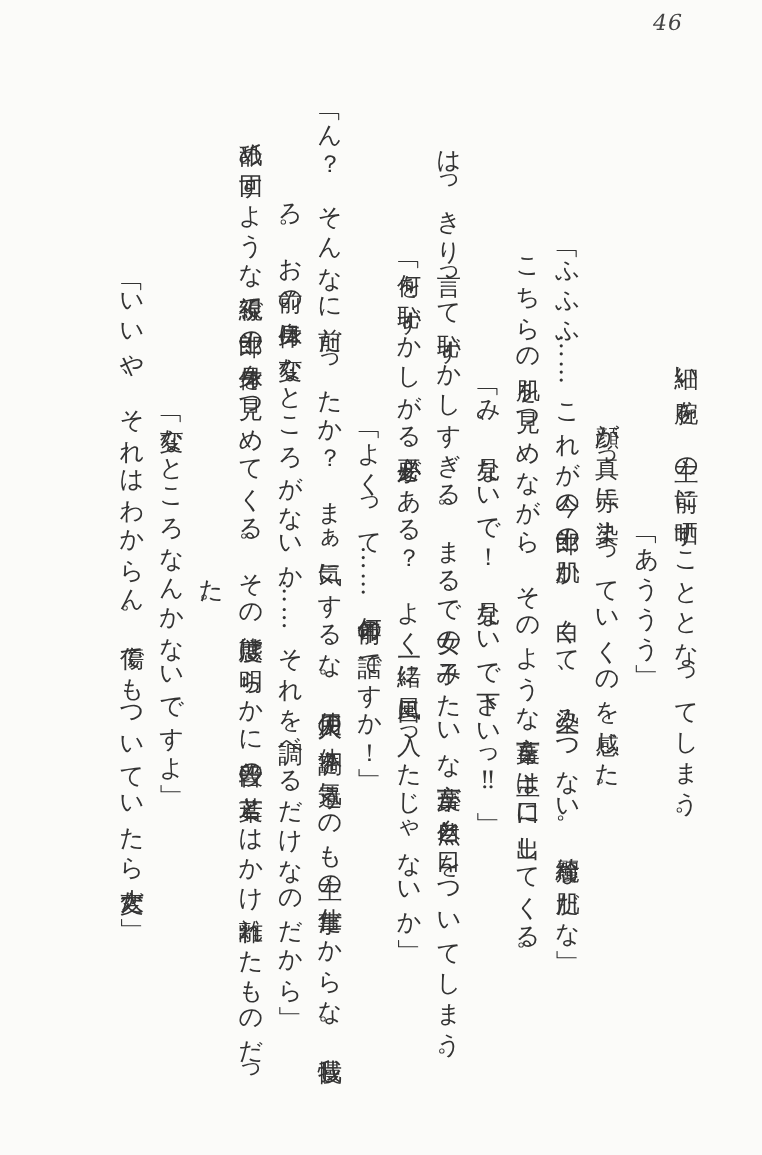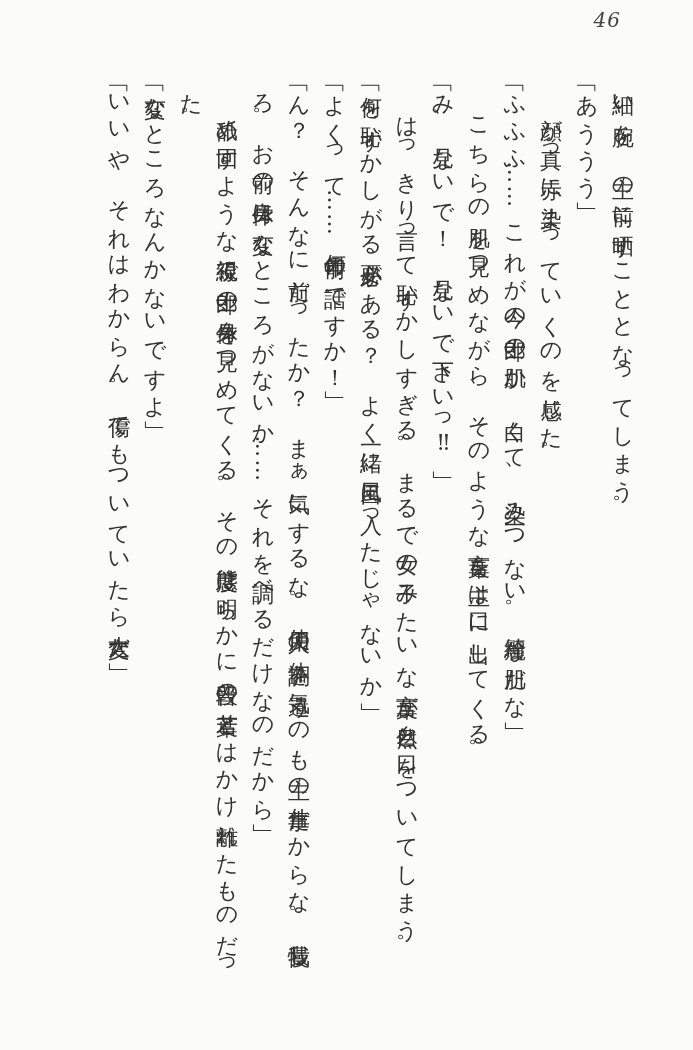--- a/index.html
+++ b/index.html
@@ -1,19 +1,19 @@
 <!DOCTYPE html>
 <html lang="ja" style="--bg: #fbfbf9; --fg: #333333;"><head>
 <meta charset="utf-8">
 <style>
   :root {
     --bg: #fbfbf9;
     --fg: #333333;
   }
-  * { margin: 0; padding: 0; box-sizing: border-box; }
+  * { margin: 0; padding: 0; box-sizing: border-box; text-align: center; }
   html, body {
     width: 693px;
     height: 1050px;
     overflow: hidden;
   }
   body {
     background: var(--bg);
     font-family: "DejaVu Serif", "Liberation Serif", serif;
   }
   .book-page {

